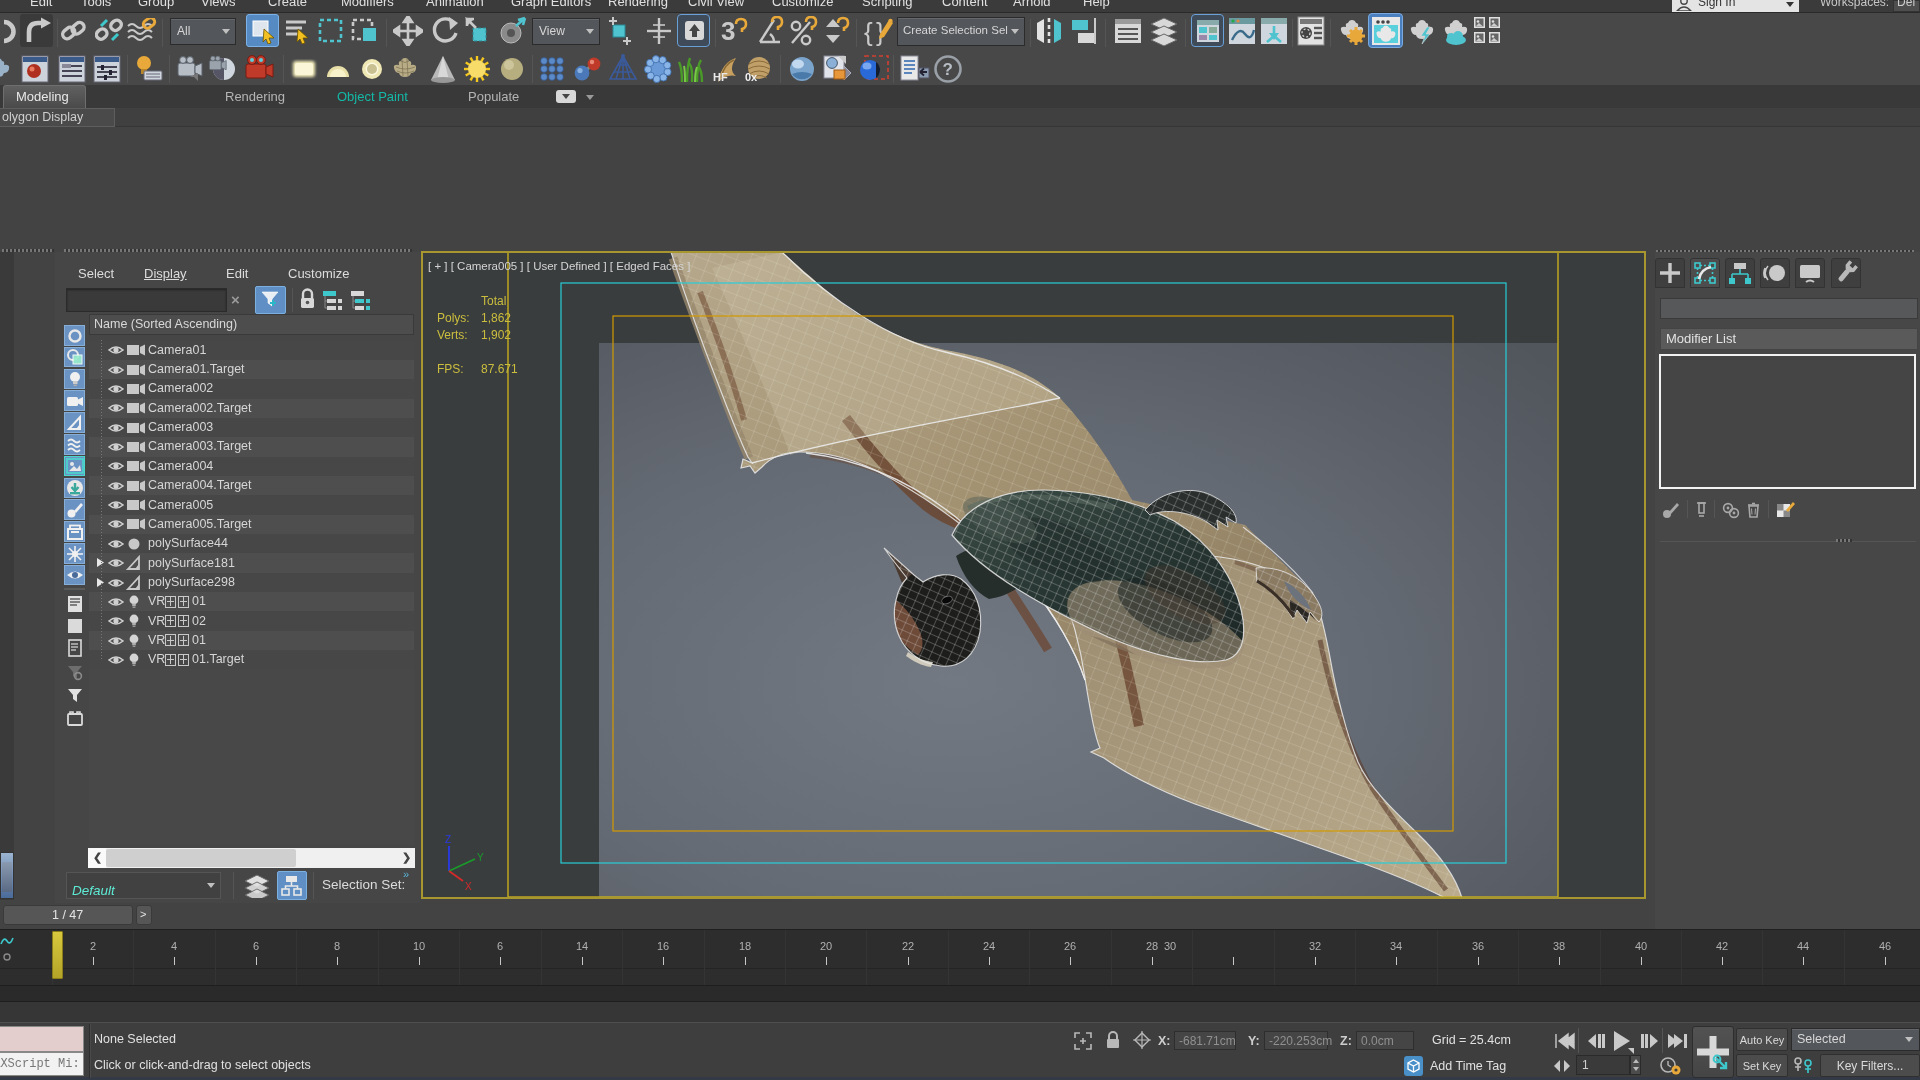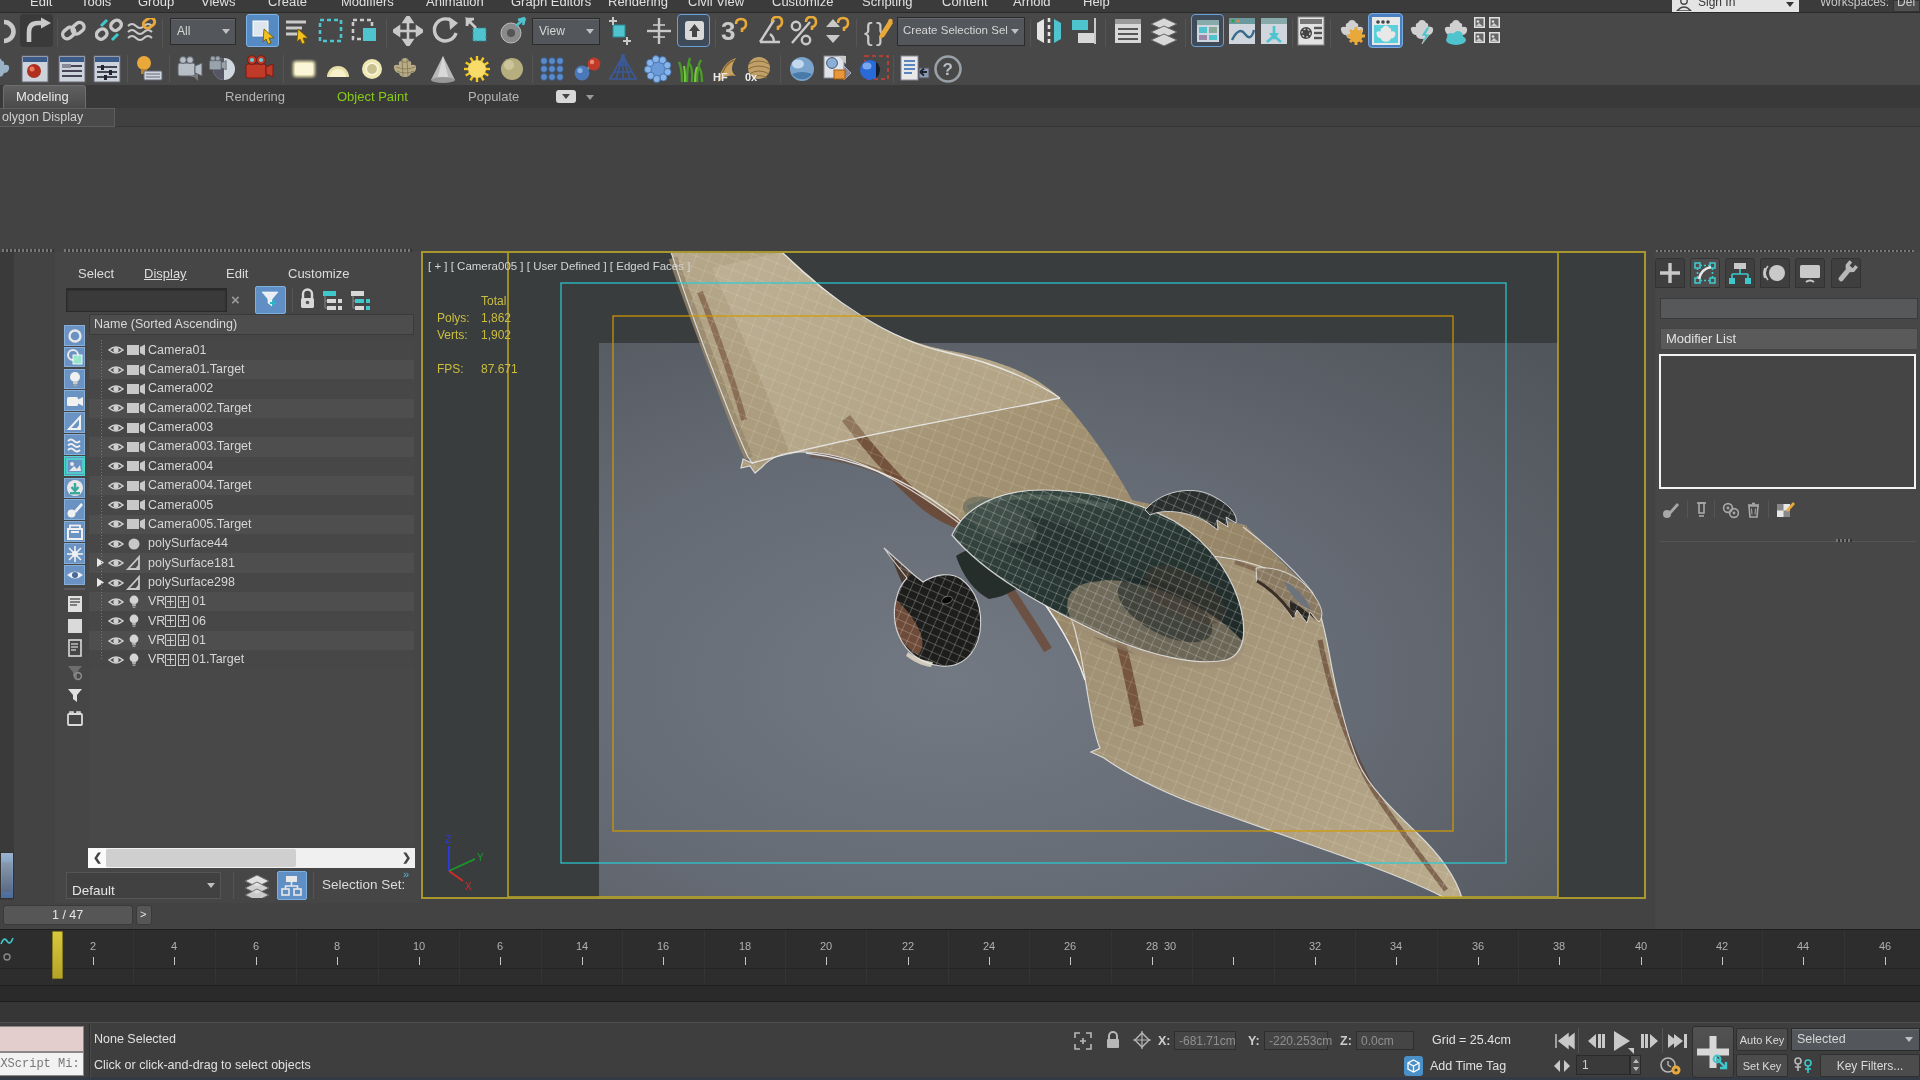--- a/index.html
+++ b/index.html
@@ -511,21 +511,21 @@
   </svg>
 <svg class="abs" style="left:933px;top:54px" width="30" height="30" viewBox="0 0 30 30">
     <circle cx="15" cy="15" r="12.5" fill="none" stroke="#9aa0a8" stroke-width="2.6"></circle>
     <text x="9.5" y="21" font-size="17" font-weight="bold" fill="#b8bec6" font-family="Liberation Sans">?</text>
   </svg>
 <div class="abs" style="left:0;top:85px;width:1920px;height:23px;background:#393939;"></div>
 <div class="abs" style="left:3px;top:85px;width:83px;height:23px;background:linear-gradient(#606060,#4a4a4a);border:1px solid #6e6e6e;border-bottom:none;border-radius:3px 3px 0 0;"></div>
 <span class="txt" style="left:16px;top:89px;font-size:13px;color:#e8e8e8;">Modeling</span>
 <span class="txt" style="left:113px;top:89px;font-size:13px;color:#b4b4b4;margin-top:17px;">Freeform</span>
 <span class="txt" style="left:225px;top:89px;font-size:13px;color:#b4b4b4;">Rendering</span>
-<span class="txt" style="left:337px;top:89px;font-size:13px;color:#84cc16;">Object Paint</span>
+<span class="txt" style="left:337px;top:89px;font-size:13px;color:#14b8a6;">Object Paint</span>
 <span class="txt" style="left:468px;top:89px;font-size:13px;color:#b4b4b4;">Populate</span>
 <svg class="abs" style="left:556px;top:90px" width="26" height="14" viewBox="0 0 26 14">
     <rect x="0" y="0" width="20" height="13" rx="3" fill="#d8d8d8"></rect>
     <path d="M5 6.5 L15 6.5 M10 3 L10 10" stroke="#555" stroke-width="0" fill="none"></path>
     <path d="M6 4 L14 4 L10 9 Z" fill="#444"></path>
   </svg>
 <div class="ddarrow" style="left:586px;top:95px;border-top-color:#999;"></div>
 <div class="abs" style="left:0;top:108px;width:1920px;height:19px;background:#404040;border-bottom:1px solid #363636;"></div>
 <div class="abs" style="left:-6px;top:108px;width:121px;height:19px;background:#4a4a4a;border:1px solid #5e5e5e;"></div>
 <span class="txt" style="left:2px;top:110px;font-size:12.5px;color:#cfcfcf;">olygon Display</span>
@@ -836,21 +836,21 @@
     <rect x="6.2" y="9.6" width="3.6" height="2.6" fill="#b0b0b0"></rect>
     <rect x="6.6" y="12.6" width="2.8" height="1.4" fill="#999"></rect>
   </svg>
 <span class="txt" style="left:148px;top:613.60px;font-size:12.5px;color:#d6d6d6;">VR</span>
 <div class="abs" style="left:165px;top:615.00px;width:11px;height:12px;border:1px solid #c8c8c8;"></div>
 <div class="abs" style="left:167px;top:620.40px;width:7px;height:1px;background:#c8c8c8;"></div>
 <div class="abs" style="left:170px;top:616.40px;width:1px;height:9px;background:#c8c8c8;"></div>
 <div class="abs" style="left:178px;top:615.00px;width:11px;height:12px;border:1px solid #c8c8c8;"></div>
 <div class="abs" style="left:180px;top:620.40px;width:7px;height:1px;background:#c8c8c8;"></div>
 <div class="abs" style="left:183px;top:616.40px;width:1px;height:9px;background:#c8c8c8;"></div>
-<span class="txt" style="left:192px;top:613.60px;font-size:12.5px;color:#d6d6d6;">06</span>
+<span class="txt" style="left:192px;top:613.60px;font-size:12.5px;color:#d6d6d6;">02</span>
 <div class="abs" style="left:89px;top:630.75px;width:325px;height:19.35px;background:#4e4e4e;"></div>
 <svg class="abs" style="left:108px;top:633.55px" width="16" height="14" viewBox="0 0 16 14">
     <path d="M1 7 Q8 1 15 7 Q8 13 1 7 Z" fill="none" stroke="#d0d0d0" stroke-width="1.6"></path>
     <circle cx="8" cy="7" r="2.6" fill="#d0d0d0"></circle>
   </svg>
 <svg class="abs" style="left:126px;top:632.55px" width="20" height="16" viewBox="0 0 20 16">
     <circle cx="8" cy="6" r="4.4" fill="#d4d4d4"></circle>
     <rect x="6.2" y="9.6" width="3.6" height="2.6" fill="#b0b0b0"></rect>
     <rect x="6.6" y="12.6" width="2.8" height="1.4" fill="#999"></rect>
   </svg>
@@ -881,21 +881,21 @@
 <div class="abs" style="left:183px;top:655.10px;width:1px;height:9px;background:#c8c8c8;"></div>
 <span class="txt" style="left:192px;top:652.30px;font-size:12.5px;color:#d6d6d6;">01.Target</span>
 <div class="abs" style="left:101px;top:340px;width:1px;height:320px;background-image:repeating-linear-gradient(#777 0 1px,transparent 1px 3px);"></div>
 <div class="abs" style="left:89px;top:669.45px;width:325px;height:175.55px;background:#484848;"></div>
 <div class="abs" style="left:88px;top:848px;width:327px;height:20px;background:#f0f0f0;"></div>
 <div class="abs" style="left:88px;top:848px;width:18px;height:20px;background:#fafafa;"></div>
 <span class="txt" style="left:93px;top:851px;font-size:11px;color:#444;font-weight:bold;">❮</span>
 <div class="abs" style="left:106px;top:849px;width:190px;height:18px;background:#cfcfcf;border-radius:2px;"></div>
 <span class="txt" style="left:402px;top:851px;font-size:11px;color:#444;font-weight:bold;">❯</span>
 <div class="abs" style="left:66px;top:872px;width:155px;height:27px;background:#414141;border:1px solid #555;"></div>
-<span class="txt" style="left:72px;top:883px;font-size:13.5px;color:#e5e5e5;">Default</span>
+<span class="txt" style="left:72px;top:883px;font-size:13.5px;color:#5eead4;font-style:italic;">Default</span>
 <div class="ddarrow" style="left:207px;top:883px;"></div>
 <div class="sep1" style="left:233px;top:872px;height:27px;"></div>
 <svg class="abs" style="left:243px;top:874px" width="28" height="24" viewBox="0 0 28 24">
     <g fill="#e0e0e0" stroke="#666">
       <path d="M14 1 L26 7 L14 13 L2 7 Z"></path>
       <path d="M14 8 L26 14 L14 20 L2 14 Z" opacity="0.9"></path>
       <path d="M14 15 L26 21 L14 27 L2 21 Z" opacity="0.85"></path>
     </g>
   </svg>
 <div class="abs" style="left:277px;top:871px;width:30px;height:29px;background:#5f8fc4;border:1px solid #7cb0e0;border-radius:2px;"></div>

